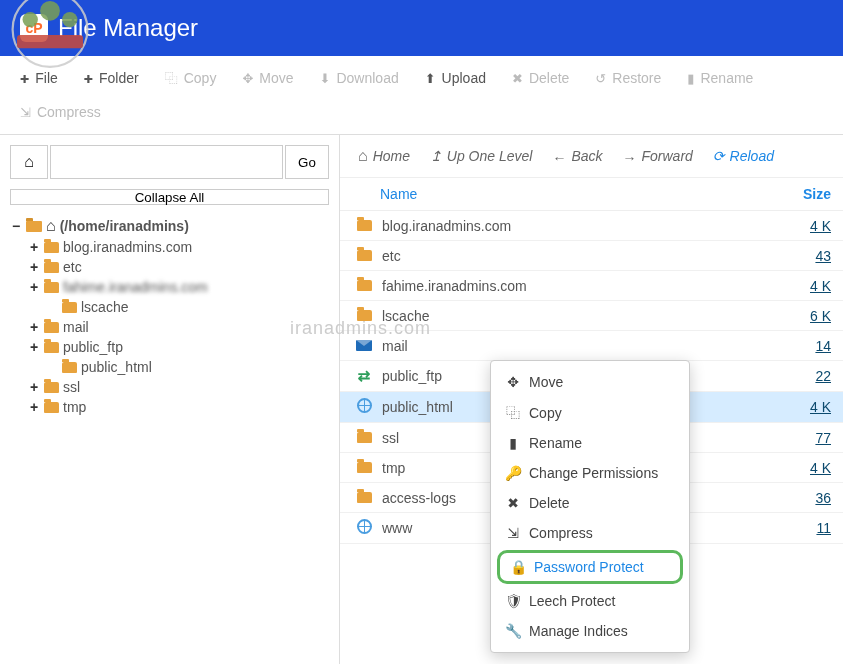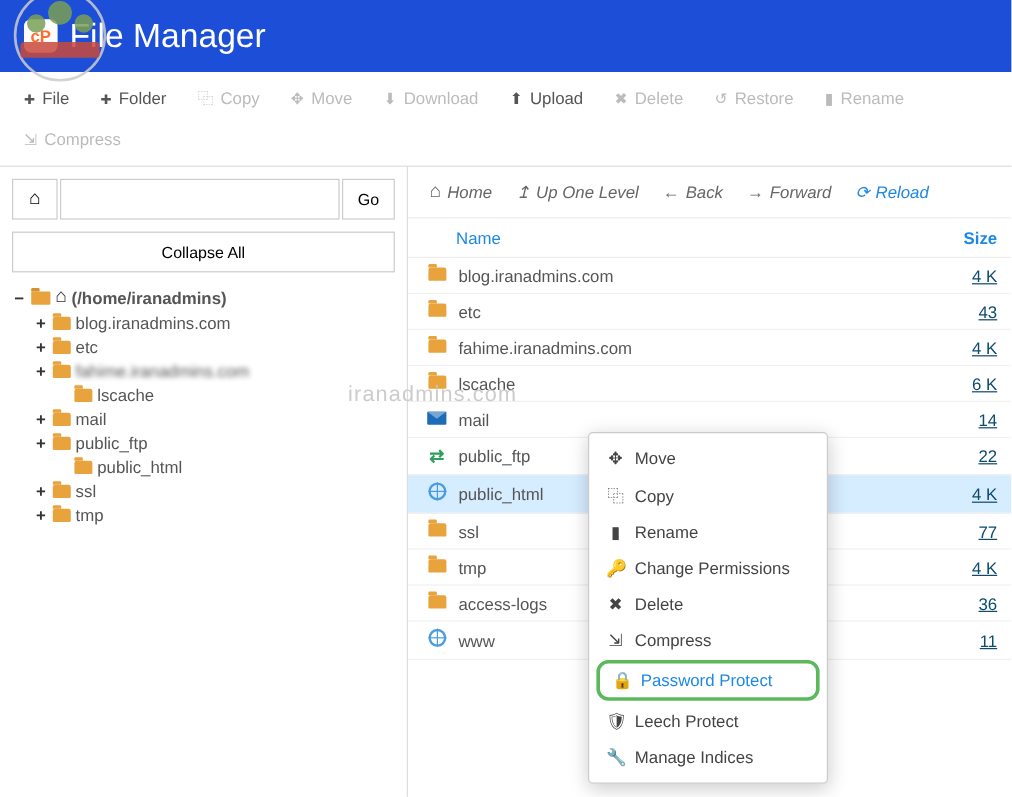--- a/index.html
+++ b/index.html
@@ -1,36 +1,36 @@
 <!DOCTYPE html>
 <html><head>
 <meta charset="utf-8">
 <style>
 * { box-sizing: border-box; margin: 0; padding: 0; }
 body { font-family: -apple-system, BlinkMacSystemFont, "Segoe UI", Arial, sans-serif; font-size: 14px; color: #555; background: #fff; width: 843px; height: 664px; overflow: hidden; position: relative; }
 
 .header { background: #1d4ed8; color: #fff; padding: 14px 20px; display: flex; align-items: center; gap: 10px; }
 .header .logo { width: 28px; height: 28px; background: #fff; border-radius: 6px; display: flex; align-items: center; justify-content: center; color: #ff6c2c; font-weight: bold; font-size: 14px; }
-.header .title { font-size: 28px; font-weight: 300; }
+.header .title { font-size: 24px; font-weight: 300; }
 
 .toolbar { display: flex; flex-wrap: wrap; padding: 8px 10px; border-bottom: 1px solid #ddd; gap: 6px; }
 .tbtn { display: flex; align-items: center; gap: 6px; padding: 6px 10px; color: #555; cursor: pointer; }
 .tbtn.disabled { color: #bbb; cursor: default; }
 .tbtn .ic { font-size: 13px; }
 
 .main { display: flex; height: calc(100% - 118px); }
 .left { width: 340px; border-right: 1px solid #ddd; padding: 10px; }
 .right { flex: 1; display: flex; flex-direction: column; overflow: hidden; }
 
 .pathrow { display: flex; gap: 2px; margin-bottom: 10px; }
 .homebtn { width: 38px; height: 34px; border: 1px solid #ccc; display: flex; align-items: center; justify-content: center; background: #fff; cursor: pointer; }
 .pathinput { flex: 1; border: 1px solid #ccc; padding: 0 8px; height: 34px; }
 .gobtn { width: 44px; height: 34px; border: 1px solid #ccc; background: #fff; cursor: pointer; }
 
-.collapsebtn { width: 100%; height: 34px; border: 1px solid #ccc; background: #fff; cursor: pointer; margin-bottom: 10px; }
+.collapsebtn { width: 100%; height: 16px; border: 1px solid #ccc; background: #fff; cursor: pointer; margin-bottom: 10px; }
 
 .tree { font-size: 14px; }
 .tree-row { display: flex; align-items: center; gap: 4px; padding: 2px 0; cursor: pointer; }
 .tree .tgl { width: 12px; text-align: center; font-weight: bold; color: #333; }
 .tree .home-ic { color: #333; }
 .tree .lbl { color: #555; }
 .tree .root .lbl { font-weight: bold; }
 .tree .children { margin-left: 18px; }
 
 .navrow { display: flex; gap: 4px; padding: 8px 10px; border-bottom: 1px solid #eee; overflow: hidden; font-style: italic; }

